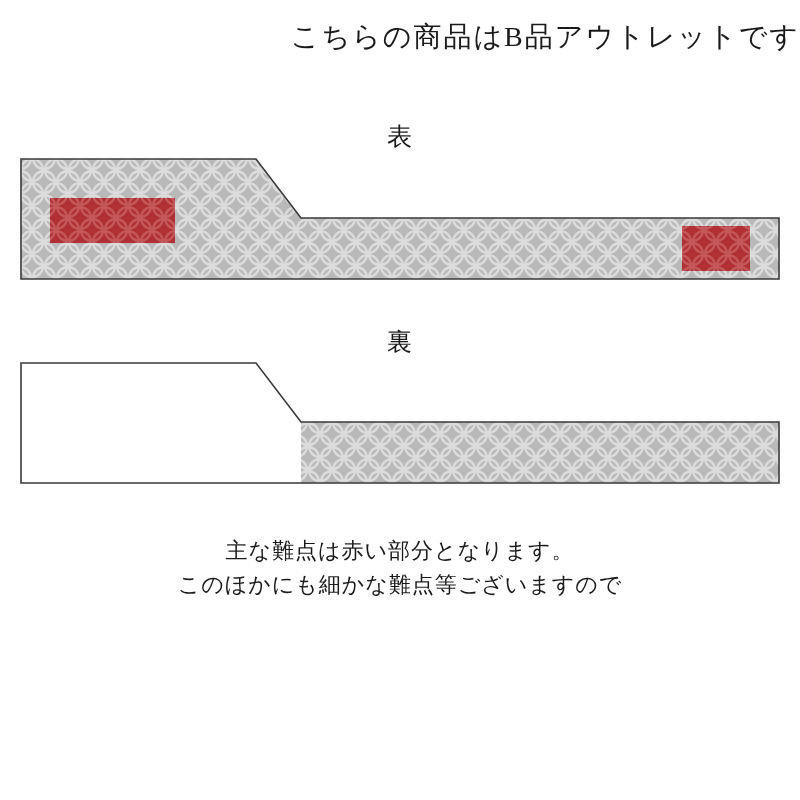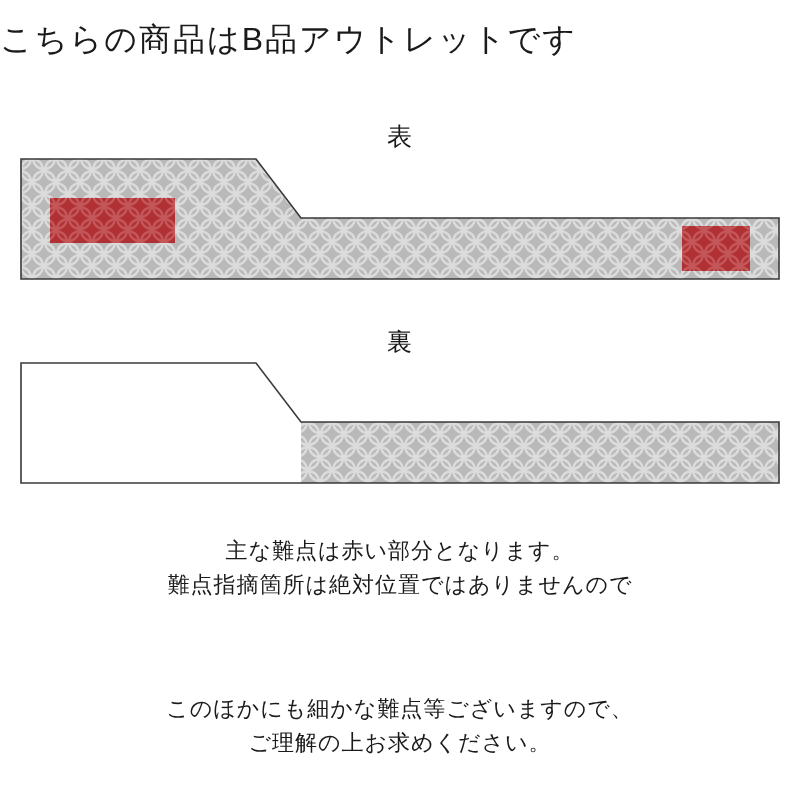--- a/index.html
+++ b/index.html
@@ -19,24 +19,24 @@
     width: 800px;
     height: 800px;
     position: relative;
   }
 
   .title {
     position: absolute;
     top: 18px;
     left: 0;
     width: 800px;
-    text-align: left;
-    font-size: 32px;
+    text-align: right;
+    font-size: 28px;
     letter-spacing: 2px;
-    font-family: Liberation Sans, sans-serif;
+    font-family: Liberation Serif, serif;
     color: #1a1a1a;
   }
 
   .side-label {
     position: absolute;
     width: 800px;
     text-align: center;
     font-size: 25px;
     letter-spacing: 1px;
     color: #1a1a1a;
@@ -124,21 +124,17 @@
       <path d="M1,1 L236,1 L281,60 L1,121 Z" fill="#ffffff"></path>
       <g clip-path="url(#backClipTail)">
         <rect x="0" y="0" width="760" height="122" fill="url(#shippou)"></rect>
       </g>
       <path d="M1,1 L236,1 L281,60 L759,60 L759,121 L1,121 Z" fill="none" stroke="#3a3a3a" stroke-width="1.6"></path>
     </svg>
   </div>
 
   <div class="notes block1">
     <div>主な難点は赤い部分となります。</div>
-    <div>難点指摘箇所は絶対位置ではありませんので</div>
+    <div>このほかにも細かな難点等ございますので</div>
   </div>
 
-  <div class="notes block2">
-    <div>このほかにも細かな難点等ございますので、</div>
-    <div>ご理解の上お求めください。</div>
-  </div>
 
 </div>
 
 </body></html>

